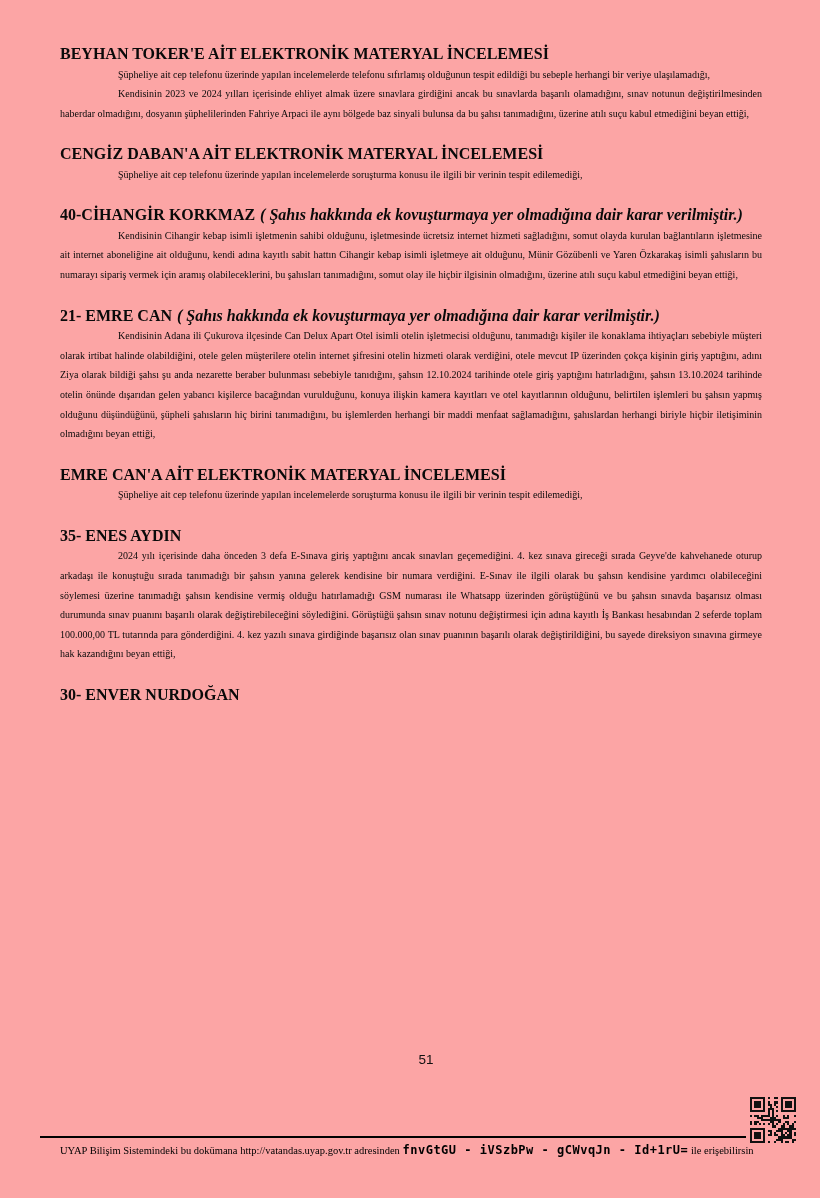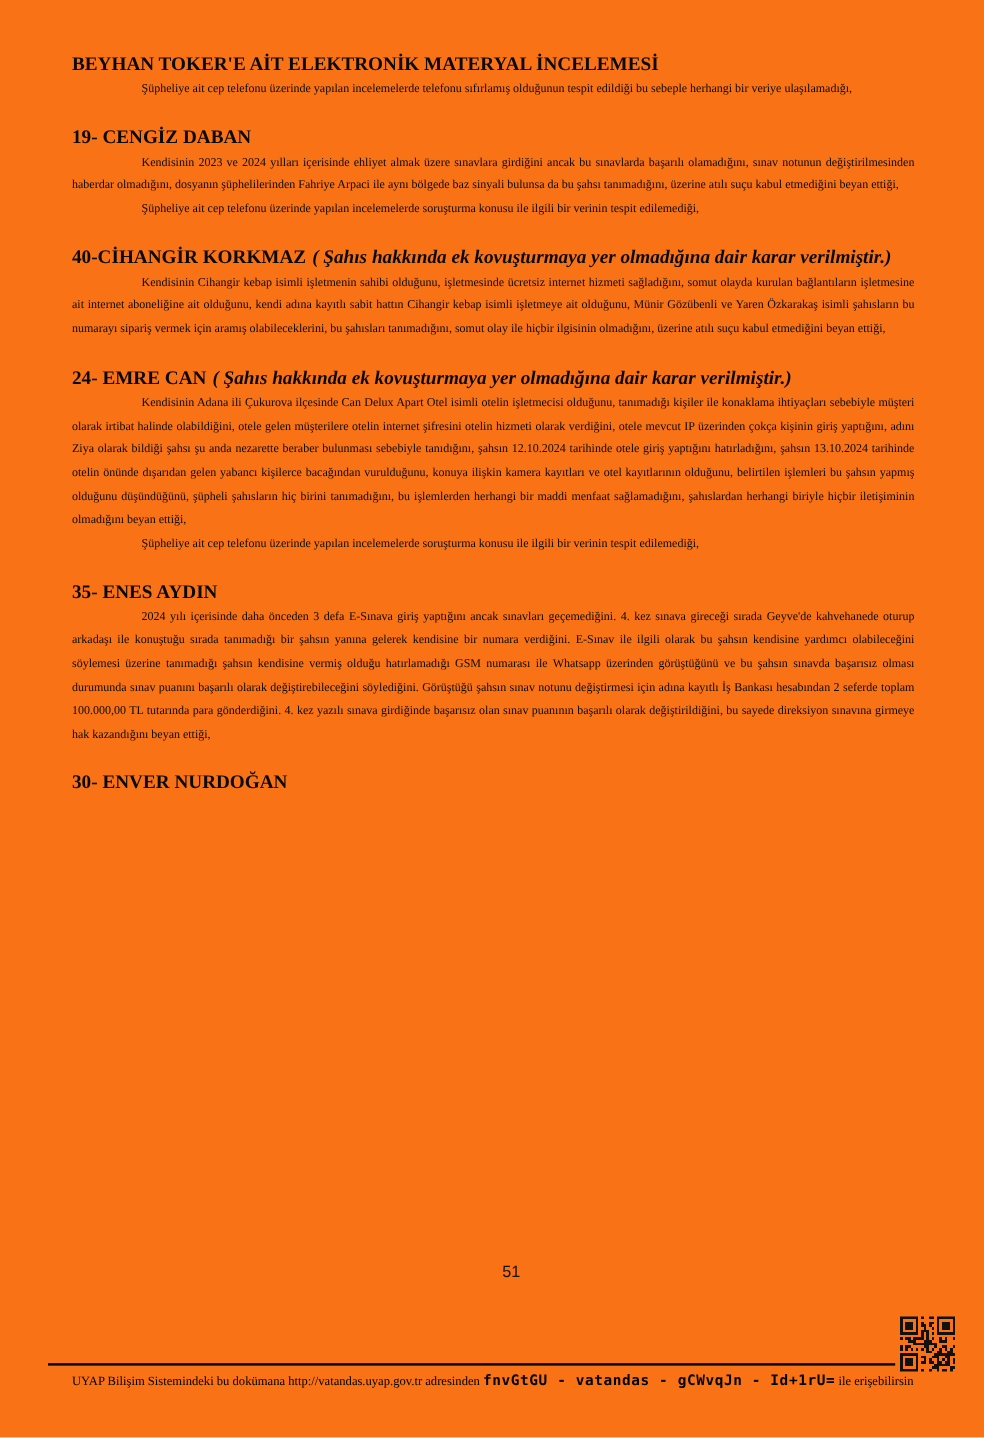--- a/index.html
+++ b/index.html
@@ -1,19 +1,19 @@
 <!DOCTYPE html>
 <html><head>
 <meta charset="utf-8">
 <style>
   html,body{margin:0;padding:0;background:#ffffff;}
   .page{
     position:relative;
     width:820px;height:1198px;
-    background:#f97316;
+    background:#fca5a5;
     color:#0a0a0a;
     font-family:"Liberation Serif",serif;
     overflow:hidden;
   }
   .content{
     position:absolute;
     left:60px;top:44px;width:702px;
   }
   .heading{
     font-size:16px;
@@ -70,39 +70,40 @@
 
 <div class="page">
   <div class="content">
 
     <div class="section">
       <div class="heading">BEYHAN TOKER'E AİT ELEKTRONİK MATERYAL İNCELEMESİ</div>
       <p class="para">Şüpheliye ait cep telefonu üzerinde yapılan incelemelerde telefonu sıfırlamış olduğunun tespit edildiği bu sebeple herhangi bir veriye ulaşılamadığı,</p>
     </div>
 
     <div class="section">
-      <div class="heading">19- CENGİZ DABAN</div>
       <p class="para">Kendisinin 2023 ve 2024 yılları içerisinde ehliyet almak üzere sınavlara girdiğini ancak bu sınavlarda başarılı olamadığını, sınav notunun değiştirilmesinden haberdar olmadığını, dosyanın şüphelilerinden Fahriye Arpaci ile aynı bölgede baz sinyali bulunsa da bu şahsı tanımadığını, üzerine atılı suçu kabul etmediğini beyan ettiği,</p>
     </div>
 
     <div class="section">
+      <div class="heading">CENGİZ DABAN'A AİT ELEKTRONİK MATERYAL İNCELEMESİ</div>
       <p class="para">Şüpheliye ait cep telefonu üzerinde yapılan incelemelerde soruşturma konusu ile ilgili bir verinin tespit edilemediği,</p>
     </div>
 
     <div class="section">
       <div class="heading"><span>40-CİHANGİR KORKMAZ</span><span class="note">( Şahıs hakkında ek kovuşturmaya yer olmadığına dair karar verilmiştir.)</span></div>
       <p class="para">Kendisinin Cihangir kebap isimli işletmenin sahibi olduğunu, işletmesinde ücretsiz internet hizmeti sağladığını, somut olayda kurulan bağlantıların işletmesine ait internet aboneliğine ait olduğunu, kendi adına kayıtlı sabit hattın Cihangir kebap isimli işletmeye ait olduğunu, Münir Gözübenli ve Yaren Özkarakaş isimli şahısların bu numarayı sipariş vermek için aramış olabileceklerini, bu şahısları tanımadığını, somut olay ile hiçbir ilgisinin olmadığını, üzerine atılı suçu kabul etmediğini beyan ettiği,</p>
     </div>
 
     <div class="section">
-      <div class="heading"><span>24- EMRE CAN</span><span class="note">( Şahıs hakkında ek kovuşturmaya yer olmadığına dair karar verilmiştir.)</span></div>
+      <div class="heading"><span>21- EMRE CAN</span><span class="note">( Şahıs hakkında ek kovuşturmaya yer olmadığına dair karar verilmiştir.)</span></div>
       <p class="para">Kendisinin Adana ili Çukurova ilçesinde Can Delux Apart Otel isimli otelin işletmecisi olduğunu, tanımadığı kişiler ile konaklama ihtiyaçları sebebiyle müşteri olarak irtibat halinde olabildiğini, otele gelen müşterilere otelin internet şifresini otelin hizmeti olarak verdiğini, otele mevcut IP üzerinden çokça kişinin giriş yaptığını, adını Ziya olarak bildiği şahsı şu anda nezarette beraber bulunması sebebiyle tanıdığını, şahsın 12.10.2024 tarihinde otele giriş yaptığını hatırladığını, şahsın 13.10.2024 tarihinde otelin önünde dışarıdan gelen yabancı kişilerce bacağından vurulduğunu, konuya ilişkin kamera kayıtları ve otel kayıtlarının olduğunu, belirtilen işlemleri bu şahsın yapmış olduğunu düşündüğünü, şüpheli şahısların hiç birini tanımadığını, bu işlemlerden herhangi bir maddi menfaat sağlamadığını, şahıslardan herhangi biriyle hiçbir iletişiminin olmadığını beyan ettiği,</p>
     </div>
 
     <div class="section">
+      <div class="heading">EMRE CAN'A AİT ELEKTRONİK MATERYAL İNCELEMESİ</div>
       <p class="para">Şüpheliye ait cep telefonu üzerinde yapılan incelemelerde soruşturma konusu ile ilgili bir verinin tespit edilemediği,</p>
     </div>
 
     <div class="section">
       <div class="heading">35- ENES AYDIN</div>
       <p class="para">2024 yılı içerisinde daha önceden 3 defa E-Sınava giriş yaptığını ancak sınavları geçemediğini. 4. kez sınava gireceği sırada Geyve'de kahvehanede oturup arkadaşı ile konuştuğu sırada tanımadığı bir şahsın yanına gelerek kendisine bir numara verdiğini. E-Sınav ile ilgili olarak bu şahsın kendisine yardımcı olabileceğini söylemesi üzerine tanımadığı şahsın kendisine vermiş olduğu hatırlamadığı GSM numarası ile Whatsapp üzerinden görüştüğünü ve bu şahsın sınavda başarısız olması durumunda sınav puanını başarılı olarak değiştirebileceğini söylediğini. Görüştüğü şahsın sınav notunu değiştirmesi için adına kayıtlı İş Bankası hesabından 2 seferde toplam 100.000,00 TL tutarında para gönderdiğini. 4. kez yazılı sınava girdiğinde başarısız olan sınav puanının başarılı olarak değiştirildiğini, bu sayede direksiyon sınavına girmeye hak kazandığını beyan ettiği,</p>
     </div>
 
     <div class="section">
       <div class="heading">30- ENVER NURDOĞAN</div>
@@ -331,17 +332,17 @@
       <rect x="11" y="20" width="1" height="1" fill="#111"></rect>
       <rect x="14" y="20" width="1" height="1" fill="#111"></rect>
       <rect x="16" y="20" width="1" height="1" fill="#111"></rect>
       <rect x="17" y="20" width="1" height="1" fill="#111"></rect>
       <rect x="19" y="20" width="1" height="1" fill="#111"></rect>
     </svg>
 
   <div class="footer">
     <div class="footer-text">
       <span>UYAP Bilişim Sistemindeki bu dokümana http://vatandas.uyap.gov.tr adresinden</span>
-      <span class="code">fnvGtGU - vatandas - gCWvqJn - Id+1rU=</span>
+      <span class="code">fnvGtGU - iVSzbPw - gCWvqJn - Id+1rU=</span>
       <span>ile erişebilirsin</span>
     </div>
   </div>
 </div>
 
 </body></html>

